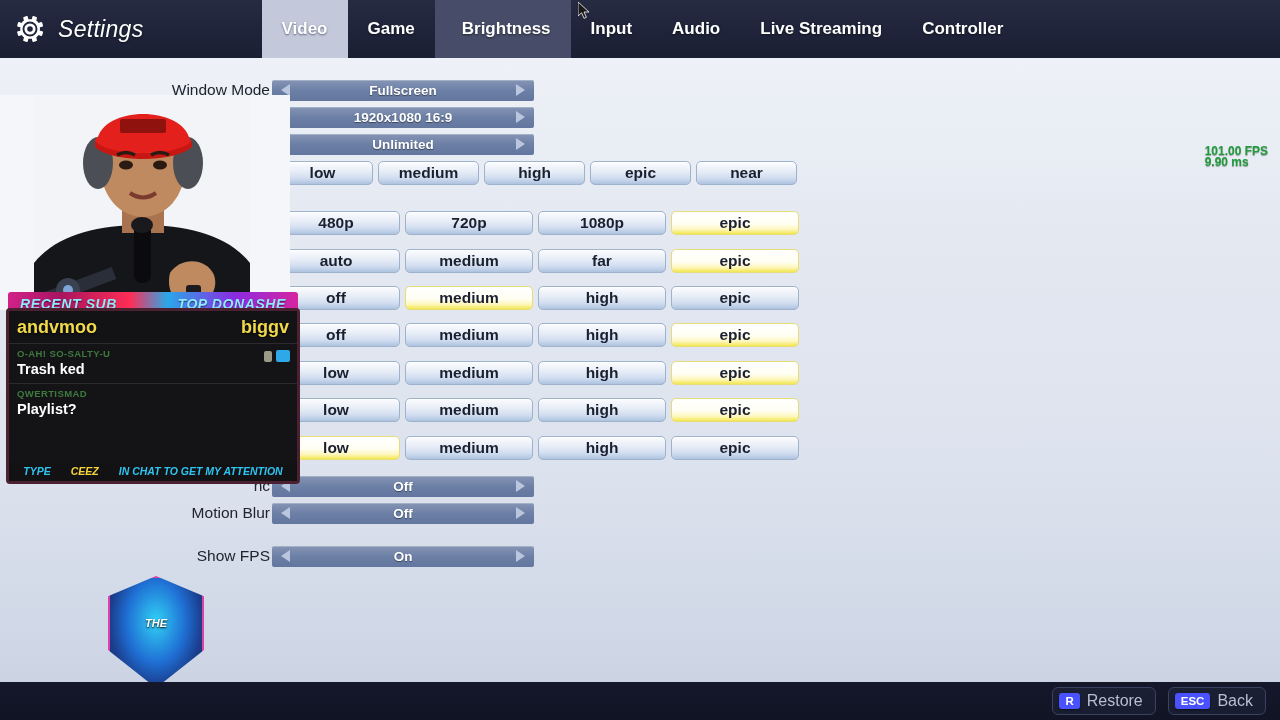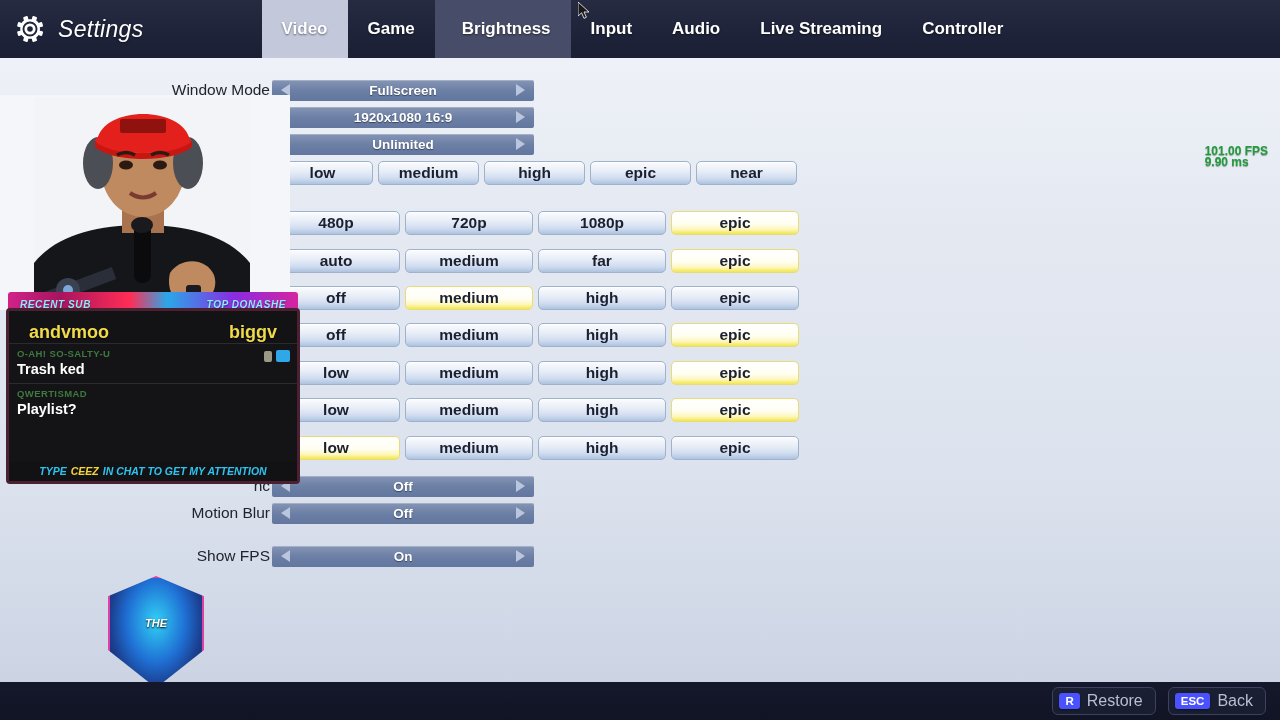--- a/index.html
+++ b/index.html
@@ -123,47 +123,47 @@
 
   
   .chat-wrap { position: absolute; left: 0; top: 292px; width: 306px; height: 215px; }
   .chat-banner {
     position: absolute; left: 8px; top: 0; width: 290px; height: 24px;
     background: linear-gradient(90deg, #d1228a 0%, #a8145f 18%, #ff2d55 42%, #2aa7e8 55%, #8a2be2 78%, #d6249f 100%);
     border-radius: 3px;
     display: flex; align-items: center; justify-content: space-between; padding: 0 12px;
   }
   .banner-txt {
-    font-family: "Liberation Sans", sans-serif; font-size: 10px; font-weight: bold;
+    font-family: "Liberation Sans", sans-serif; font-size: 14px; font-weight: bold;
     font-style: italic; color: #8fe9ff; letter-spacing: .6px;
     text-shadow: 0 1px 1px rgba(0,0,0,.6);
   }
   .chat-box {
     position: absolute; left: 6px; top: 16px; width: 294px; height: 176px;
     background: #141417; border: 3px solid #4b2030; border-radius: 4px; overflow: hidden;
   }
   .chat-names {
-    height: 32px; display: flex; align-items: flex-end; justify-content: space-between;
-    padding: 0 20px; background: #131316;
+    height: 32px; display: flex; align-items: center; justify-content: space-between;
+    padding: 0 8px; background: #131316;
   }
   .chat-name {
     color: #f0d94a; font-size: 18px; font-weight: bold;
     text-shadow: 0 1px 2px rgba(0,0,0,.8); white-space: nowrap; overflow: hidden;
   }
   .chat-msg {
     border-top: 1px solid #2a2a30; padding: 4px 12px 6px 8px; position: relative;
   }
   .chat-user { color: #3e7a3e; font-size: 9.5px; font-weight: bold; letter-spacing: .4px; }
   .chat-text { color: #ffffff; font-size: 14.5px; font-weight: bold; margin-top: 2px; }
   .chat-icons { position: absolute; right: 7px; top: 6px; display: flex; gap: 4px; align-items: center; }
   .ic-lock { width: 8px; height: 11px; background: #9a9a86; border-radius: 2px; }
   .ic-img  { width: 14px; height: 12px; background: #2ea8e6; border-radius: 2px; }
   .chat-footer {
     position: absolute; left: 0; bottom: 0; width: 100%; height: 20px;
-    background: #121214; display: flex; align-items: center; justify-content: center; gap: 4px;
+    background: #121214; display: flex; align-items: center; justify-content: center; gap: 20px;
   }
   .ft-a { color: #2ec4f1; font-size: 10.5px; font-weight: bold; font-style: italic; }
   .ft-b { color: #f5d33b; font-size: 10.5px; font-weight: bold; font-style: italic; }
 
   
   .emblem {
     position: absolute; left: 108px; top: 284px; width: 96px; height: 112px;
     background: radial-gradient(ellipse at 50% 40%, #31d0f5 0%, #1f6fd4 45%, #1b3f8f 70%, #14225c 100%);
     clip-path: polygon(50% 0%, 100% 18%, 100% 66%, 50% 100%, 0% 66%, 0% 18%);
     border: 2px solid #e03fa8;

